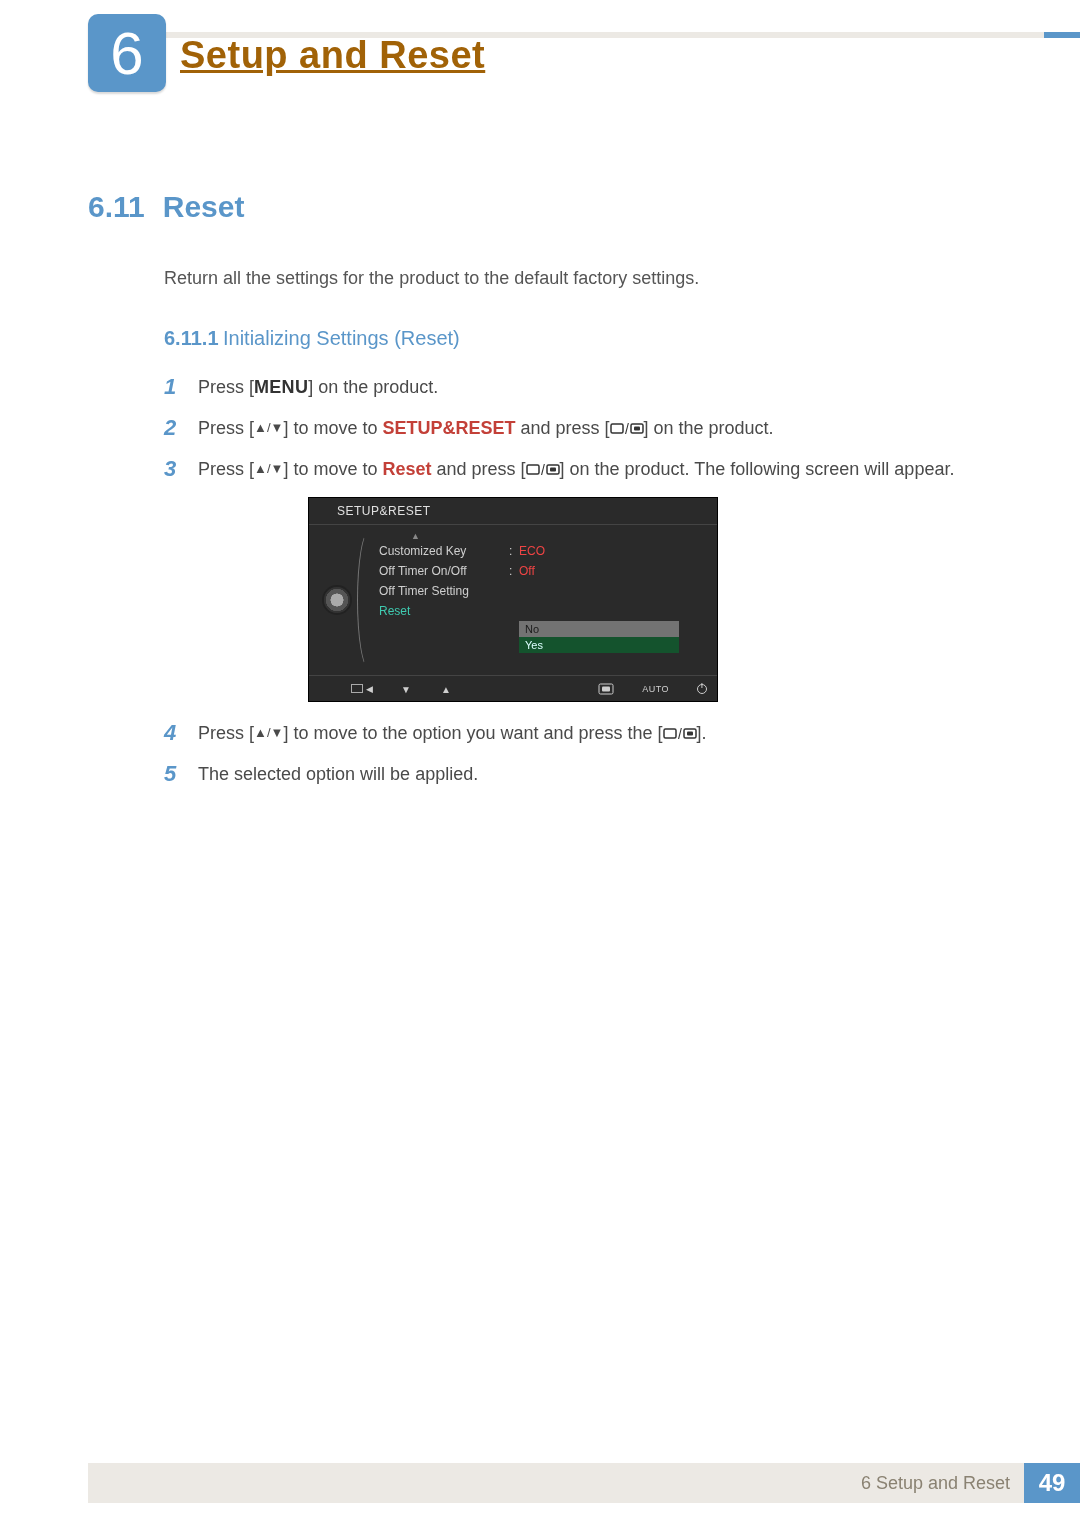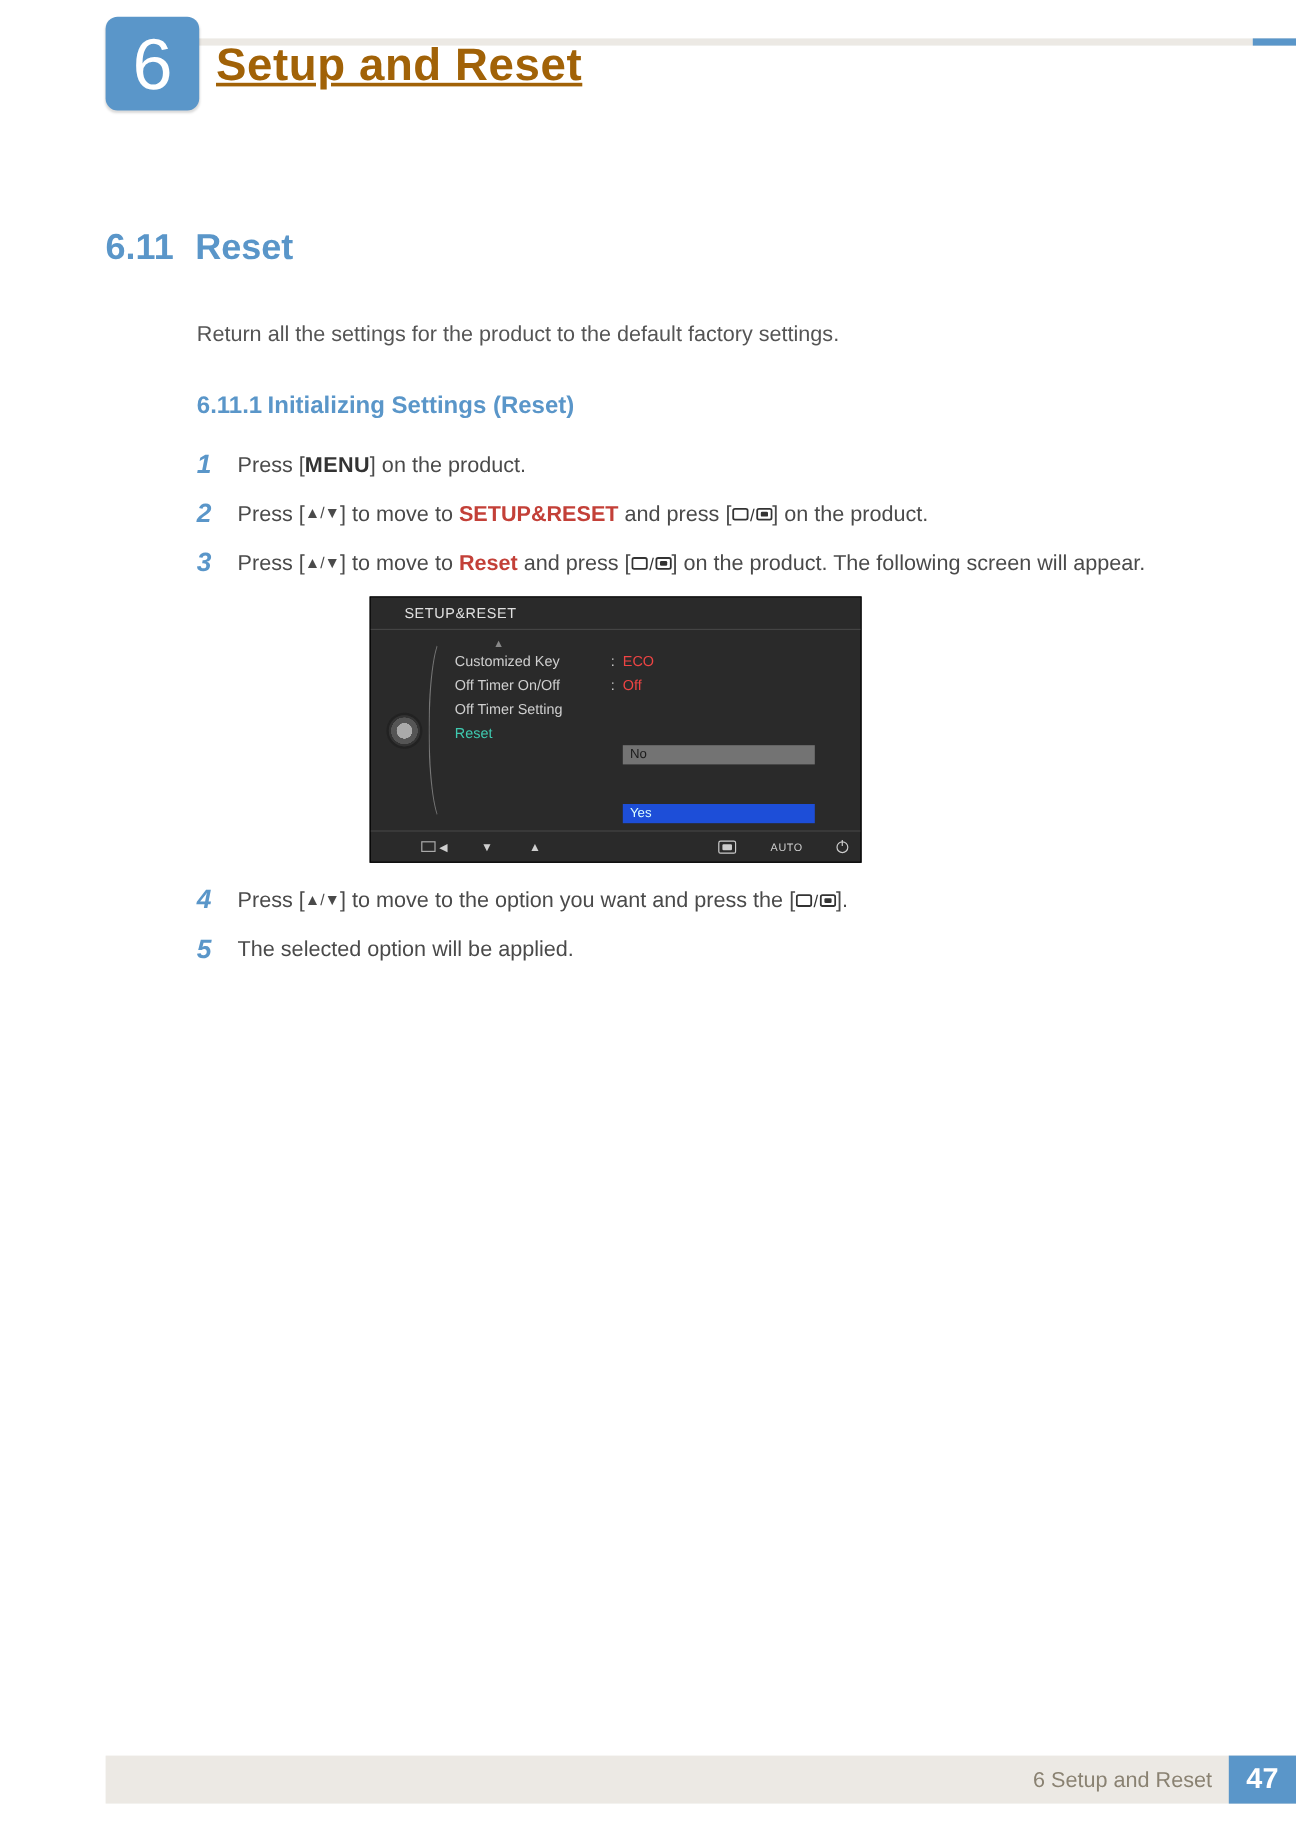--- a/index.html
+++ b/index.html
@@ -44,21 +44,21 @@
   .content {
     position: absolute;
     top: 190px; left: 88px; right: 78px;
   }
   .h-sec { display: flex; align-items: baseline; gap: 18px; margin-bottom: 44px; }
   .h-sec .num { color: #5a96c9; font-size: 30px; font-weight: bold; }
   .h-sec .ttl { color: #5a96c9; font-size: 30px; font-weight: bold; }
   .intro { font-size: 18px; color: #555; margin: 0 0 38px 76px; }
   .h-sub { margin-left: 76px; margin-bottom: 24px; }
   .h-sub .num { color: #5a96c9; font-size: 20px; font-weight: bold; margin-right: 0; }
-  .h-sub .ttl { color: #5a96c9; font-size: 20px; font-weight: bold; }
+  .h-sub .ttl { color: #5a96c9; font-size: 20px; font-weight: normal; }
   ol.steps { list-style: none; margin-left: 76px; }
   ol.steps li { display: flex; align-items: flex-start; gap: 16px; margin-bottom: 14px; font-size: 18px; color: #4a4a4a; }
   ol.steps li .sn { color: #5a96c9; font-style: italic; font-size: 22px; font-weight: 600; min-width: 18px; }
   ol.steps li .body { line-height: 1.5; text-align: center; }
   .kw-bold { font-weight: bold; color: #333; letter-spacing: .3px; }
   .kw-red { font-weight: bold; color: #c34038; }
   .tri { font-size: 13px; display: inline-block; transform: translateY(-2px); }
   .btnicons svg { vertical-align: -3px; }
 
   
@@ -111,21 +111,21 @@
   .osd-row .sep { width: 10px; color: #cfcfcf; }
   .osd-row .val { color: #ef4444; }
   .osd-row.sel .lbl { color: #3fcab0; }
   .opt-box { margin-left: 144px; width: 160px; }
   .opt {
     height: 16px; line-height: 16px; padding-left: 6px;
     color: #cfcfcf; font-size: 11px;
     background: #2a2a2a;
   }
   .opt.hi { background: #737373; color: #1c1c1c; }
-  .opt.lo { background: #1d4ed8; color: #dff; margin-top: 33px; }
+  .opt.lo { background: #14532d; color: #dff; }
   .osd-foot {
     height: 26px;
     border-top: 1px solid #444;
     display: flex; align-items: center;
     padding: 0 10px 0 42px;
     gap: 28px;
     color: #cfcfcf;
     font-size: 10px;
     position: relative;
   }
@@ -287,14 +287,14 @@
     </li>
     <li>
       <span class="sn">5</span>
       <span class="body">The selected option will be applied.</span>
     </li>
   </ol>
 </div>
 
 <div class="footer">
   <span class="ft">6 Setup and Reset</span>
-  <span class="pg">47</span>
+  <span class="pg">49</span>
 </div>
 
 </body></html>

